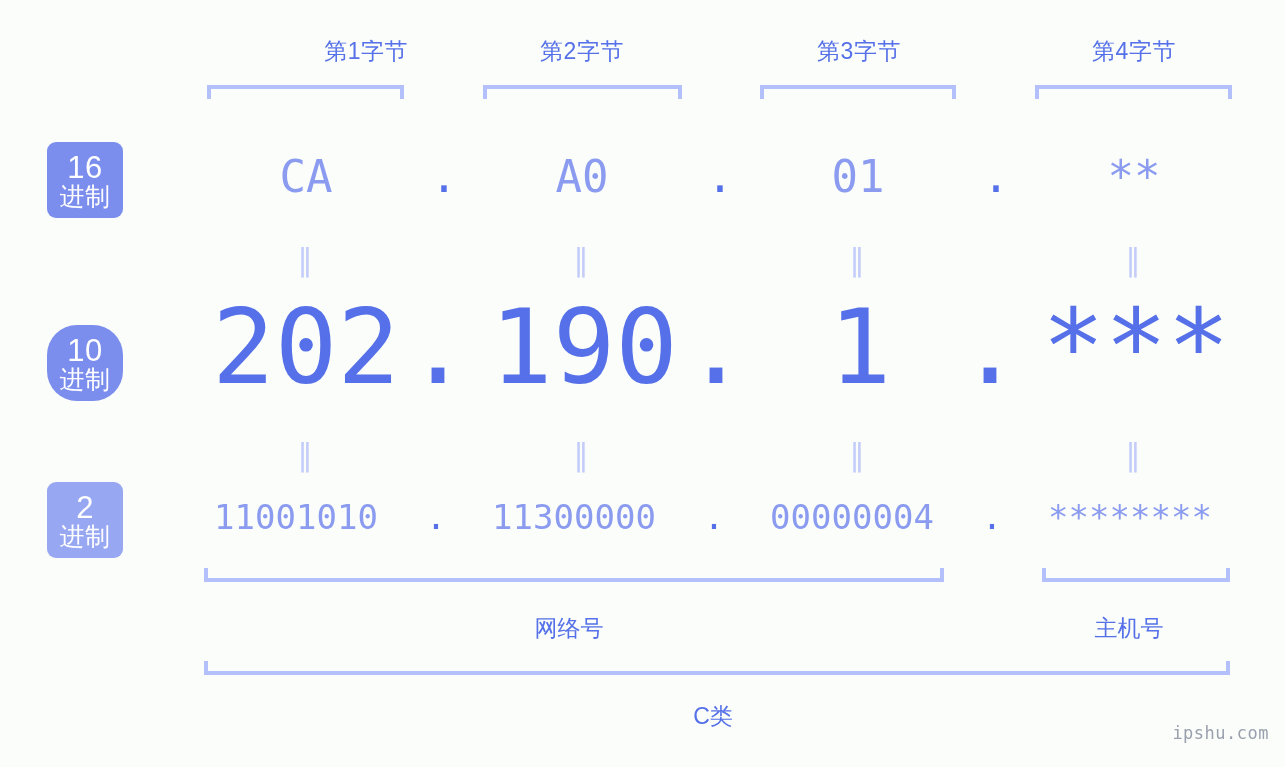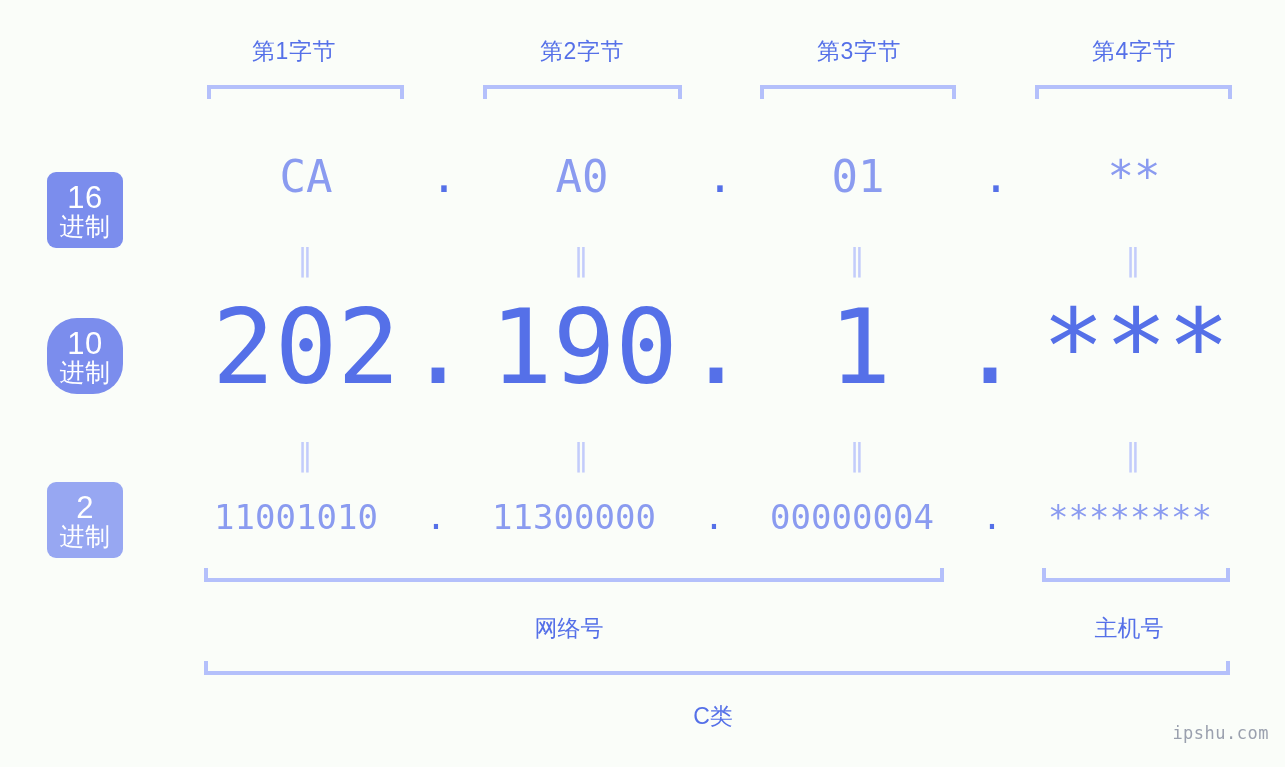--- a/index.html
+++ b/index.html
@@ -157,35 +157,35 @@
     color: #9aa0ae;
     font-family: "DejaVu Sans Mono", monospace;
     letter-spacing: 0.5px;
   }
 </style>
 </head>
 <body>
 
 <div class="stage">
 
-  <div class="byte-label" style="left:196px;width:196px;">第1字节</div>
+  <div class="byte-label" style="left:212px;width:196px;text-align:right;">第1字节</div>
   <div class="byte-label" style="left:484px;width:196px;">第2字节</div>
   <div class="byte-label" style="left:761px;width:196px;">第3字节</div>
   <div class="byte-label" style="left:1036px;width:196px;">第4字节</div>
 
   <div class="bracket-top" style="left:207px;top:85px;width:197px;"></div>
   <div class="bracket-top" style="left:483px;top:85px;width:199px;"></div>
   <div class="bracket-top" style="left:760px;top:85px;width:196px;"></div>
   <div class="bracket-top" style="left:1035px;top:85px;width:197px;"></div>
 
-  <div class="badge" style="top:172px;text-align:right;">
+  <div class="badge" style="top:142px;text-align:right;">
     <span class="num">16</span>
     <span class="suffix">进制</span>
   </div>
-  <div class="badge" style="top:318px;border-radius:30px;">
+  <div class="badge" style="top:325px;border-radius:30px;">
     <span class="num">10</span>
     <span class="suffix">进制</span>
   </div>
   <div class="badge light" style="top:482px;">
     <span class="num">2</span>
     <span class="suffix">进制</span>
   </div>
 
   <div class="row hex">
     <div class="cell" style="left:208px;width:196px;">CA</div>

